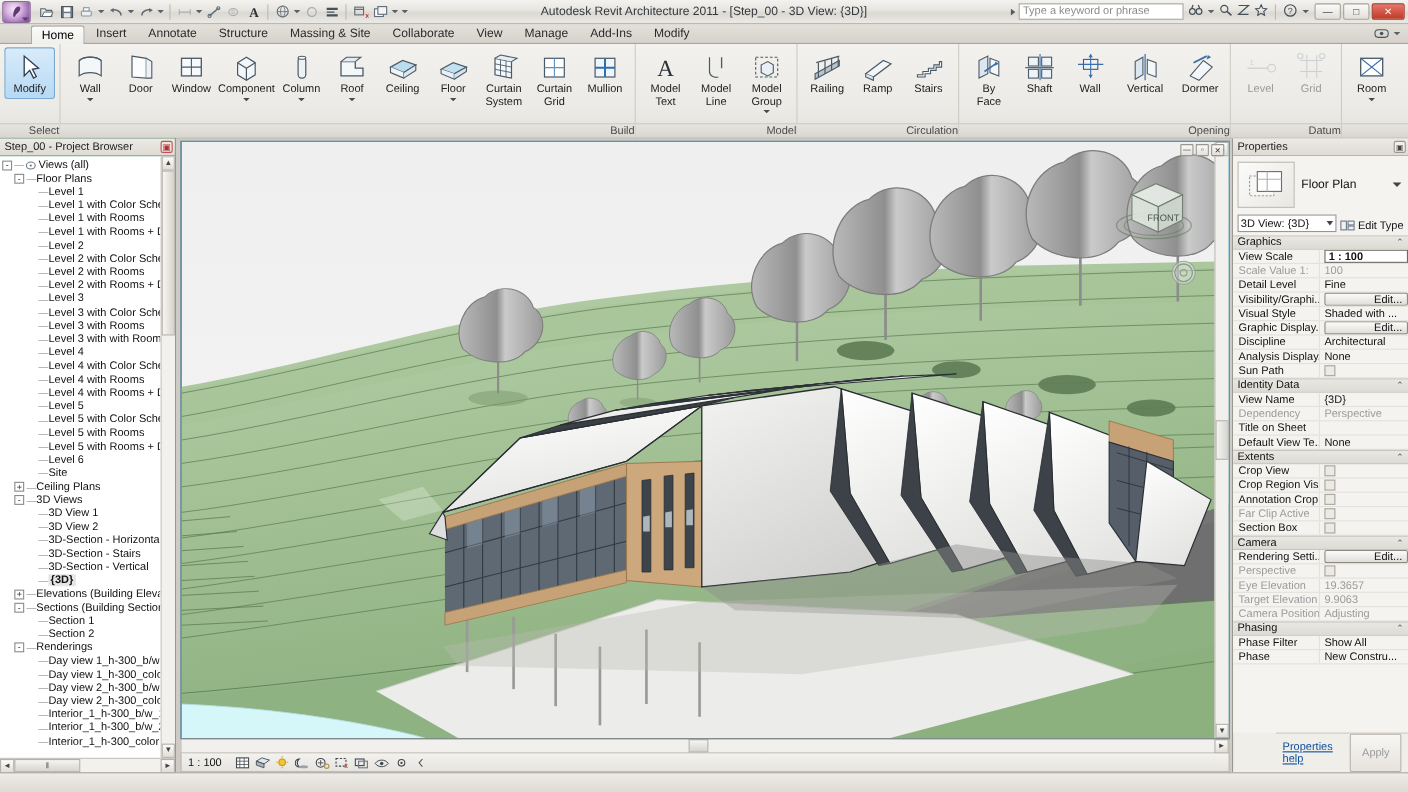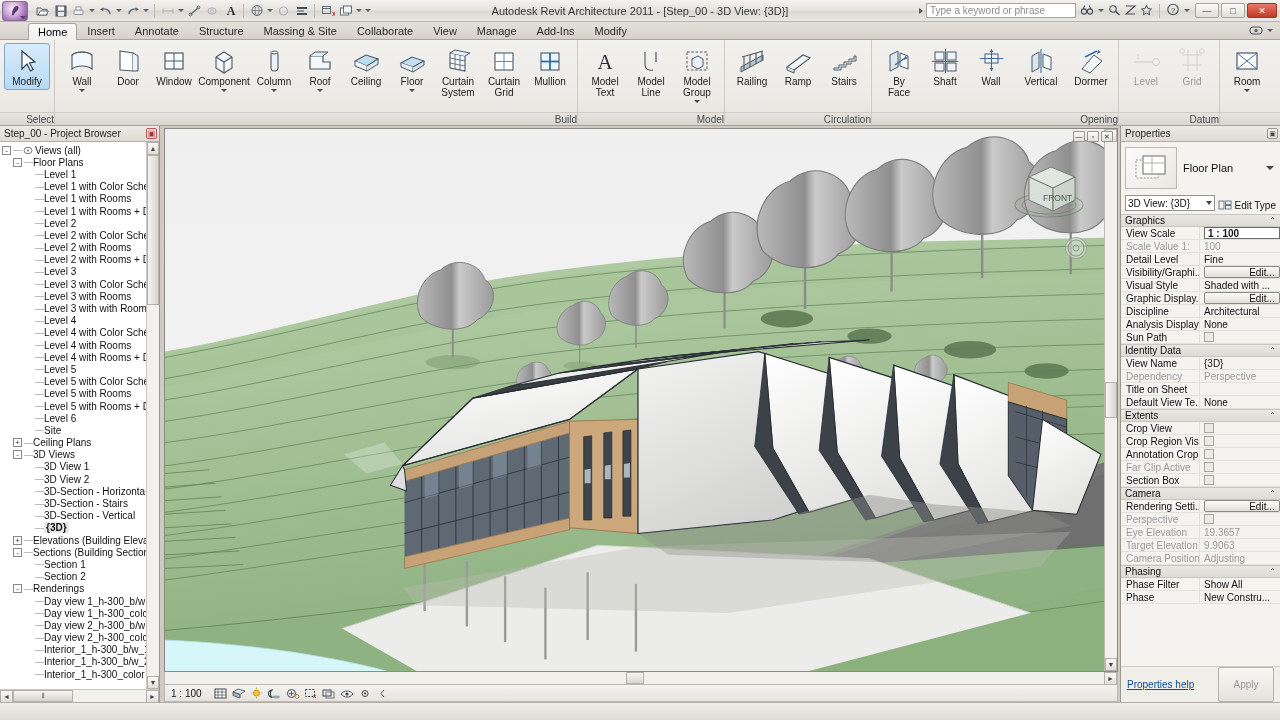--- a/index.html
+++ b/index.html
@@ -176,21 +176,21 @@
   .pgroup .pg-chev { margin-left:auto; font-size:8px; color:#555; }
   .prow { display:flex; height:13px; align-items:stretch; font-size:10px; border-bottom:1px solid #e3e1dc; }
   .prow .pk { width:78px; flex:0 0 78px; padding:0 0 0 5px; color:#111; display:flex; align-items:center; overflow:hidden; white-space:nowrap; }
   .prow .pv { flex:1; padding:0 0 0 4px; color:#111; display:flex; align-items:center; border-left:1px solid #e3e1dc; overflow:hidden; white-space:nowrap; }
   .prow.dim .pk, .prow.dim .pv { color:#9b9b9b; }
   .pv-box { width:100%; height:12px; background:#fff; border:1px solid #6e6a64; display:flex; align-items:center; padding:0 3px; font-weight:bold; }
   .pv-btn { width:88px; height:12px; border:1px solid #8d8980; border-radius:2px;
             background:linear-gradient(to bottom,#fbfbfa,#e1ded8); display:flex;align-items:center;justify-content:center; font-size:10px;padding-left:40px; }
   .pv-chk { width:10px;height:10px;border:1px solid #a9a59e; background:#eceae5; }
   .props-foot { flex:0 0 28px; display:flex; align-items:center; padding:0 6px; gap:6px;
-                background:#f0eee9; border-top:1px solid #cfcbc4; }
+                background:#f0eee9; border-top:1px solid #cfcbc4;margin-left:39px; }
   .plink { font-size:10px; color:#0b4d9c; text-decoration:underline; }
   .papply { margin-left:auto; width:56px;height:35px;border:1px solid #b6b2ab;border-radius:2px;
             background:linear-gradient(to bottom,#f7f6f3,#e6e3dd); display:flex;align-items:center;justify-content:center;
             font-size:10px;color:#9a9a9a; }
 
   
   .statusbar { flex:0 0 18px; height:18px; display:flex; align-items:center; padding:0 6px;
     background:linear-gradient(to bottom,#eeece7,#dedbd4); border-top:1px solid #b3afa8; font-size:10px; color:#333; }
 
   .vcube { position:absolute; top:14px; right:22px; width:86px; height:86px; z-index:12; }

